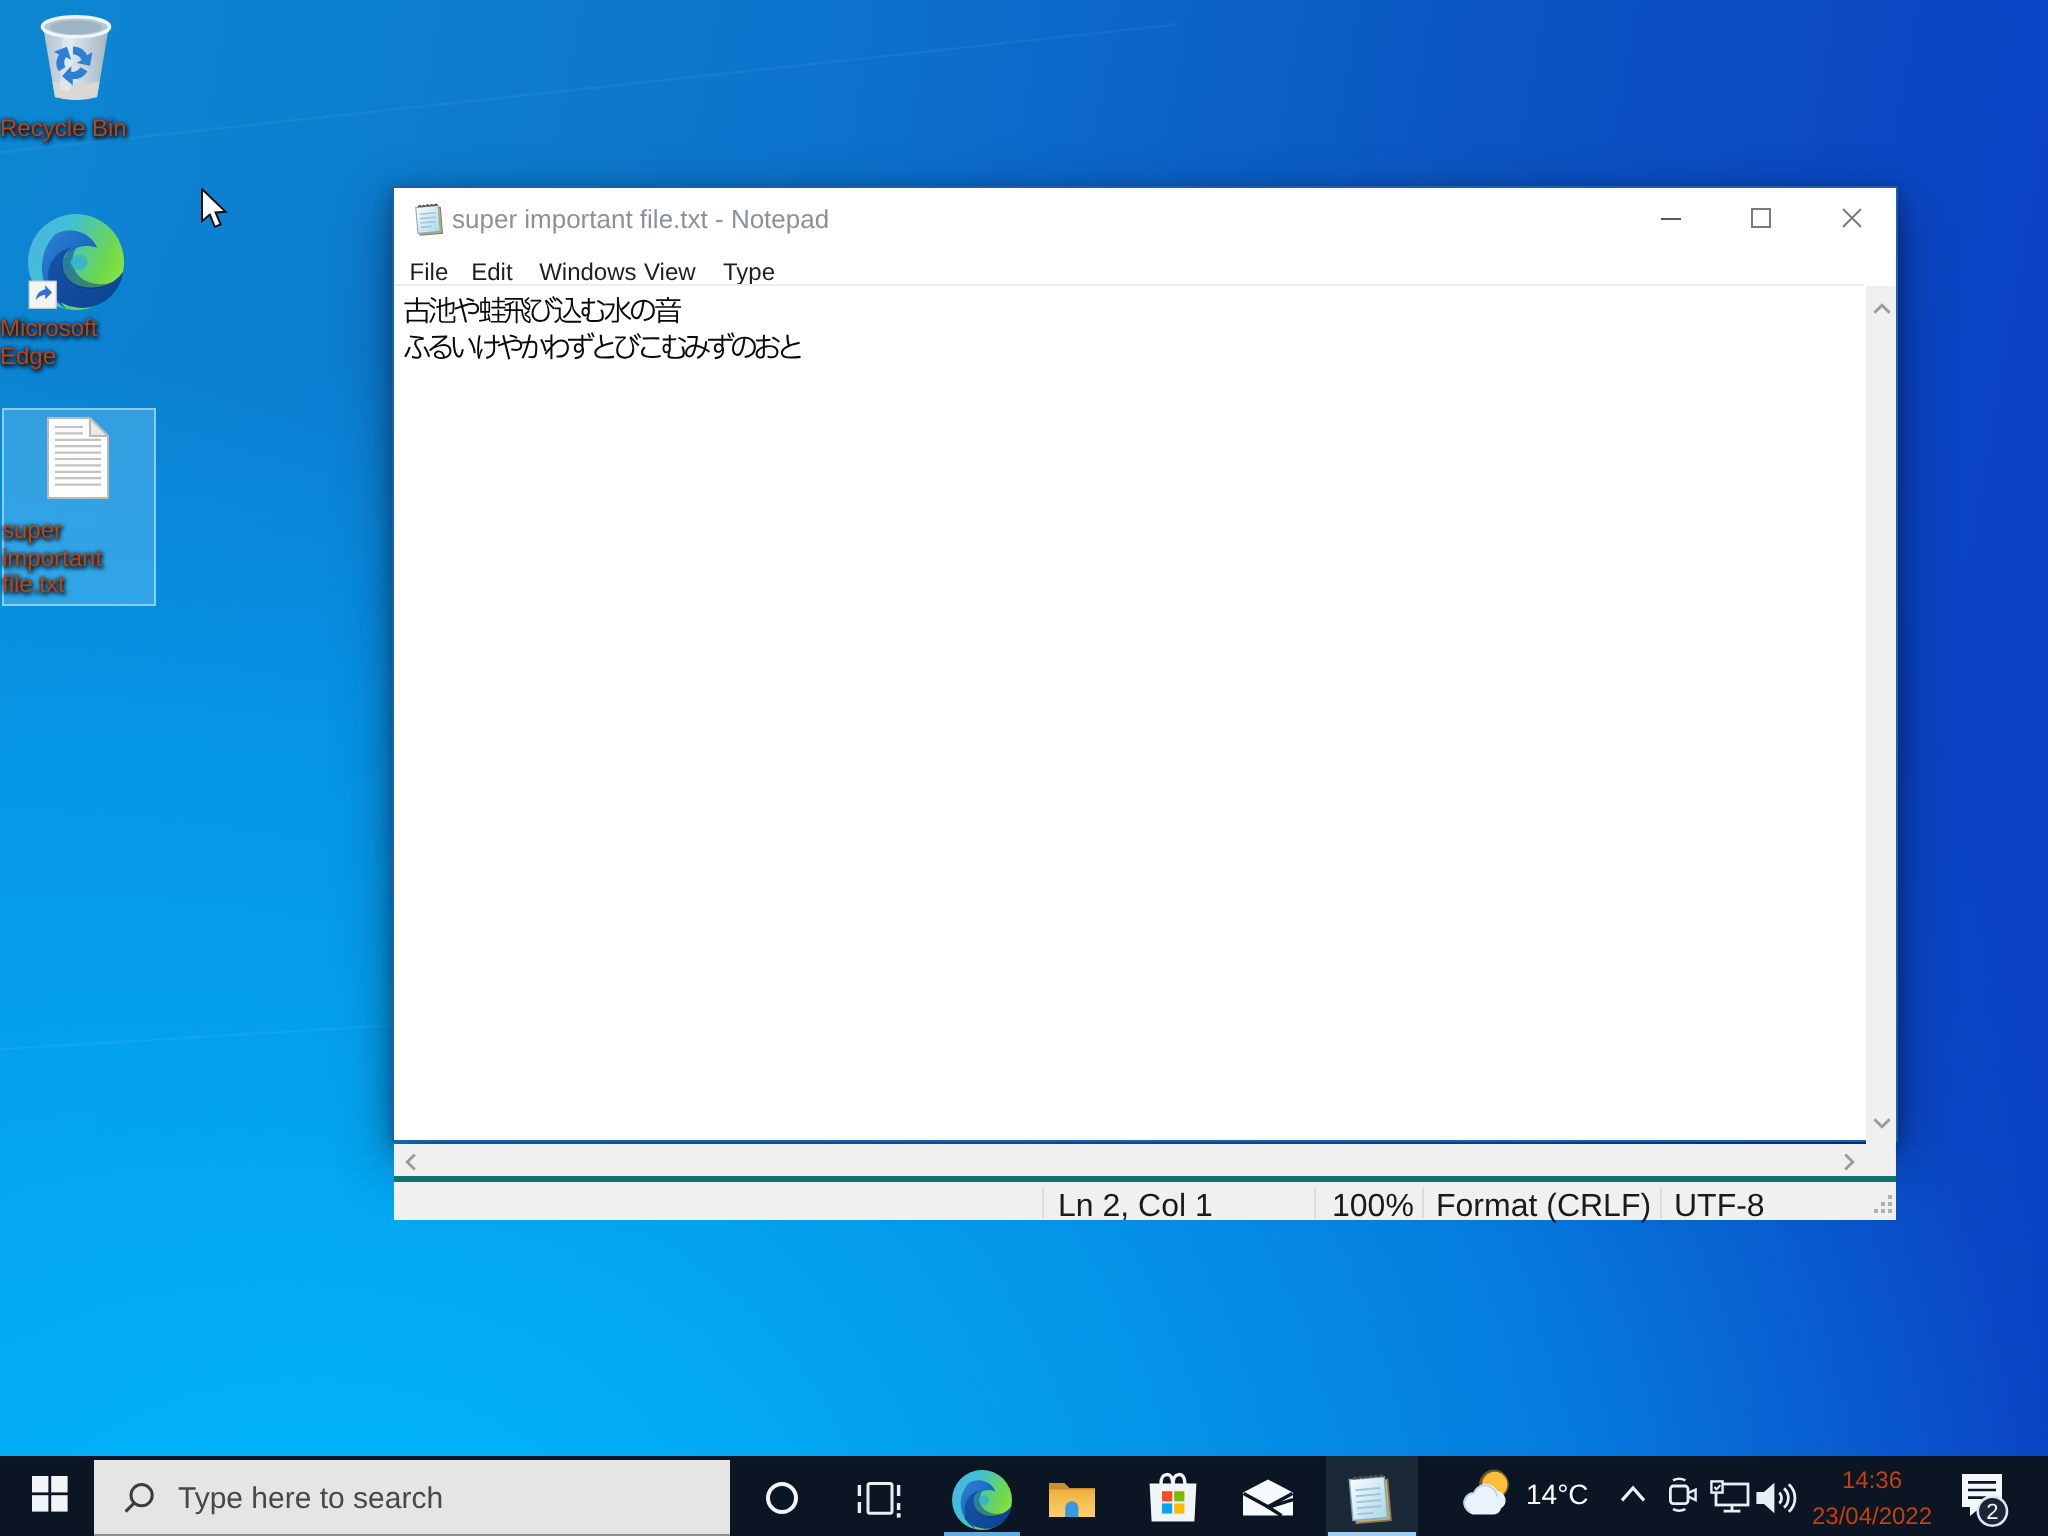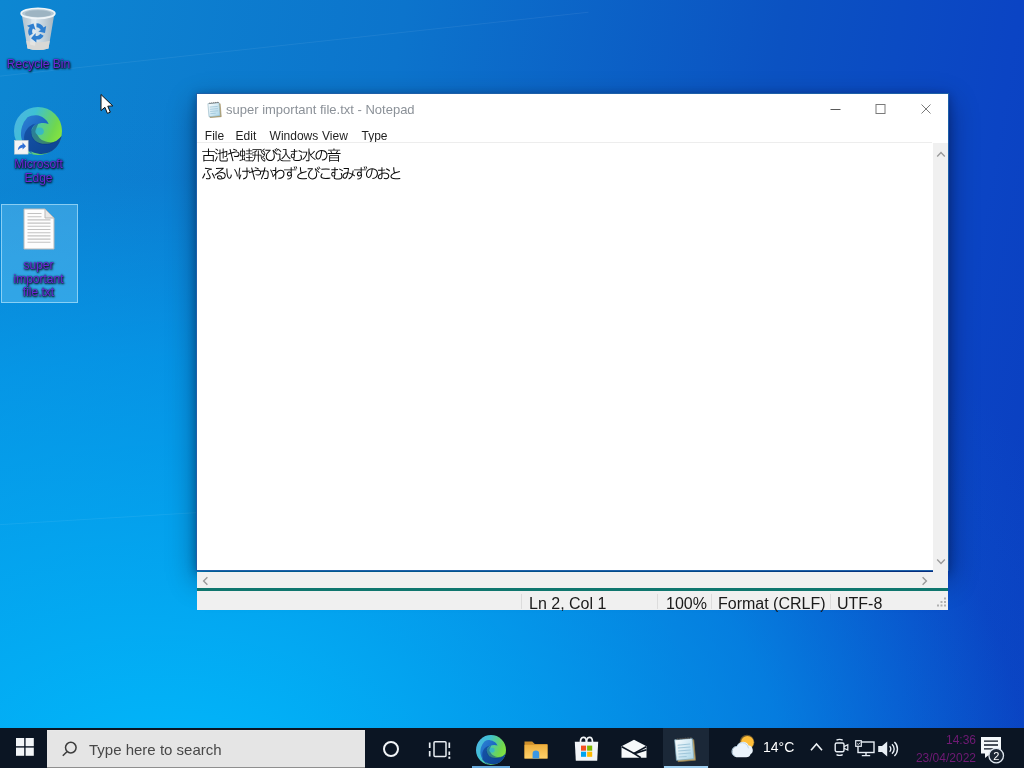--- a/index.html
+++ b/index.html
@@ -1,38 +1,38 @@
 <!DOCTYPE html>
 <html><head><meta charset="utf-8">
 <style>
 html,body{margin:0;padding:0}
 body{width:1024px;height:768px;overflow:hidden;position:relative;font-family:"Liberation Sans",sans-serif;
 background:
  radial-gradient(1280px 950px at 17% 106%, rgba(0,190,255,0.95) 0%, rgba(0,165,246,0.55) 48%, rgba(8,120,220,0.10) 67%, rgba(10,80,200,0) 77%),
  linear-gradient(100deg,#0d87d2 0%,#0c74cc 35%,#0b52c2 68%,#0b44c4 88%,#0a3ec0 100%);}
 .abs{position:absolute}
 .ray{position:absolute;height:2px;background:linear-gradient(to bottom,rgba(255,255,255,0),rgba(255,255,255,0.18),rgba(255,255,255,0));transform-origin:left center}
-.lbl{position:absolute;color:#6d28d9;font-size:12px;text-align:center;line-height:13.7px;
+.lbl{position:absolute;color:#c2410c;font-size:12px;text-align:left;line-height:13.7px;
  text-shadow:0 1px 2px rgba(0,0,0,0.85),0 0 2px rgba(0,0,0,0.6),1px 1px 2px rgba(0,0,0,0.7)}
 
 .win{position:absolute;left:196px;top:93px;width:753px;height:478px;background:#fff;border:1px solid #1d5fa8;box-sizing:border-box;box-shadow:0 10px 26px rgba(0,0,30,0.42),0 2px 8px rgba(0,0,30,0.30)}
 .title{position:absolute;left:29px;top:8px;font-size:13px;color:#8b9198;white-space:nowrap}
 .cap{position:absolute;color:#595959}
 .menu{position:absolute;top:35px;font-size:12px;color:#1f1f1f}
 .menusep{position:absolute;left:0;top:48px;width:735px;height:1px;background:#ededed}
 .vsb{position:absolute;left:736px;top:49px;width:15px;height:429px;background:#f0f0f0}
 .hsb{position:absolute;left:0;top:478px;width:751px;height:16px;background:#f0f0f0}
 .sb{position:absolute;left:0;top:494px;width:751px;height:22px;background:#f0f0f0;border-top:3px solid #0f766e;box-sizing:border-box;font-size:16px;color:#1a1a1a}
 .sb i{position:absolute;top:3px;height:15px;width:1px;background:#dcdcdc}
 .sb span{position:absolute;top:4px;font-style:normal;white-space:nowrap}
 
 .tb{position:absolute;left:0;top:728px;width:1024px;height:40px;background:#0b1523}
 .search{position:absolute;left:47px;top:730px;width:318px;height:38px;background:#e5e5e5;border-top:1px solid #e8e8e8;box-sizing:border-box;border-bottom:1px solid #8f8f8f}
 .search span{position:absolute;left:42px;top:10px;font-size:15px;color:#484848}
-.clock{position:absolute;left:896px;top:732px;width:80px;color:#701a75;font-size:12px;text-align:right;line-height:17.5px}
+.clock{position:absolute;left:896px;top:732px;width:80px;color:#c2410c;font-size:12px;text-align:center;line-height:17.5px}
 .ul{position:absolute;top:765.5px;height:2px;background:#7fb8e8}
 </style></head><body>
 <div class="ray" style="left:-8px;top:76px;width:600px;transform:rotate(-6.2deg);opacity:.35"></div>
 <div class="ray" style="left:-6px;top:524px;width:205px;transform:rotate(-3.5deg);opacity:.35"></div>
 <svg class="abs" style="left:19px;top:7px" width="39" height="46" viewBox="0 0 39 46">
  <defs>
       <linearGradient id="binb" x1="0" y1="0" x2="1" y2="0">
         <stop offset="0" stop-color="#b6c3cc"></stop>
         <stop offset="0.45" stop-color="#dde7ee"></stop>
         <stop offset="1" stop-color="#a9b6bf"></stop>

